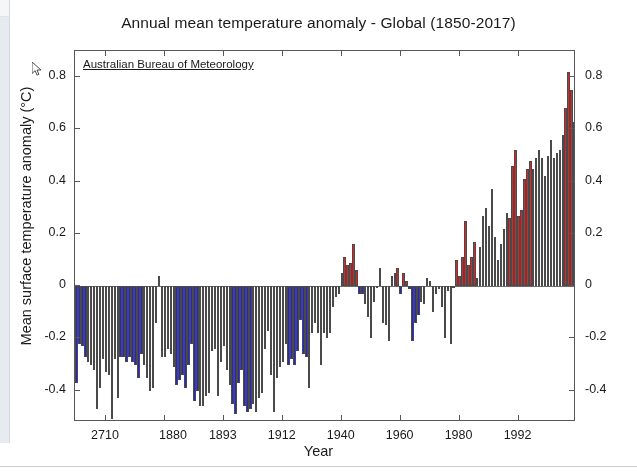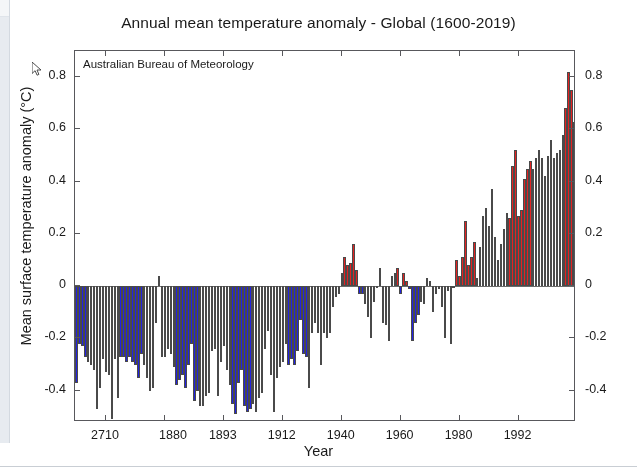--- a/index.html
+++ b/index.html
@@ -71,20 +71,21 @@
     background: #ffffff;
     overflow: hidden;
   }
   .source-note {
     position: absolute;
     left: 8px;
     top: 7px;
     font-size: 11.5px;
     color: #1a1a1a;
     white-space: nowrap;
+    text-decoration: underline;
   }
   .zero-line {
     position: absolute;
     left: 0;
     width: 100%;
     height: 1px;
     background: #6b6b6b;
   }
   .bars-layer {
     position: absolute;
@@ -169,21 +170,21 @@
 <body>
 
 <div id="page">
 
   <div class="chrome-strip">
     <div class="chrome-strip-top"></div>
   </div>
 
   <div class="bottom-rule"></div>
 
-  <div class="fig-title">Annual mean temperature anomaly - Global (1600-2019)</div>
+  <div class="fig-title">Annual mean temperature anomaly - Global (1850-2017)</div>
 
   <div class="plot-frame">
     <div class="source-note">Australian Bureau of Meteorology</div>
     <div class="zero-line" id="zero-line" style="top: 235.141px;"></div>
     <div class="bars-layer" id="bars-layer">
         <div class="bar neg" style="left: 0.265235px; width: 2.41659px; top: 235.141px; height: 96.669px; background: rgb(34, 34, 224);"></div>
         <div class="bar neg" style="left: 3.21229px; width: 2.41659px; top: 235.141px; height: 57.4789px; background: rgb(34, 34, 224);"></div>
         <div class="bar neg" style="left: 6.15935px; width: 2.41659px; top: 235.141px; height: 60.0915px; background: rgb(34, 34, 224);"></div>
         <div class="bar neg" style="left: 9.10641px; width: 2.41659px; top: 235.141px; height: 70.5423px; background: rgb(34, 34, 224);"></div>
         <div class="bar neg" style="left: 12.0535px; width: 2.41659px; top: 235.141px; height: 75.7676px; background: rgb(34, 34, 224);"></div>

